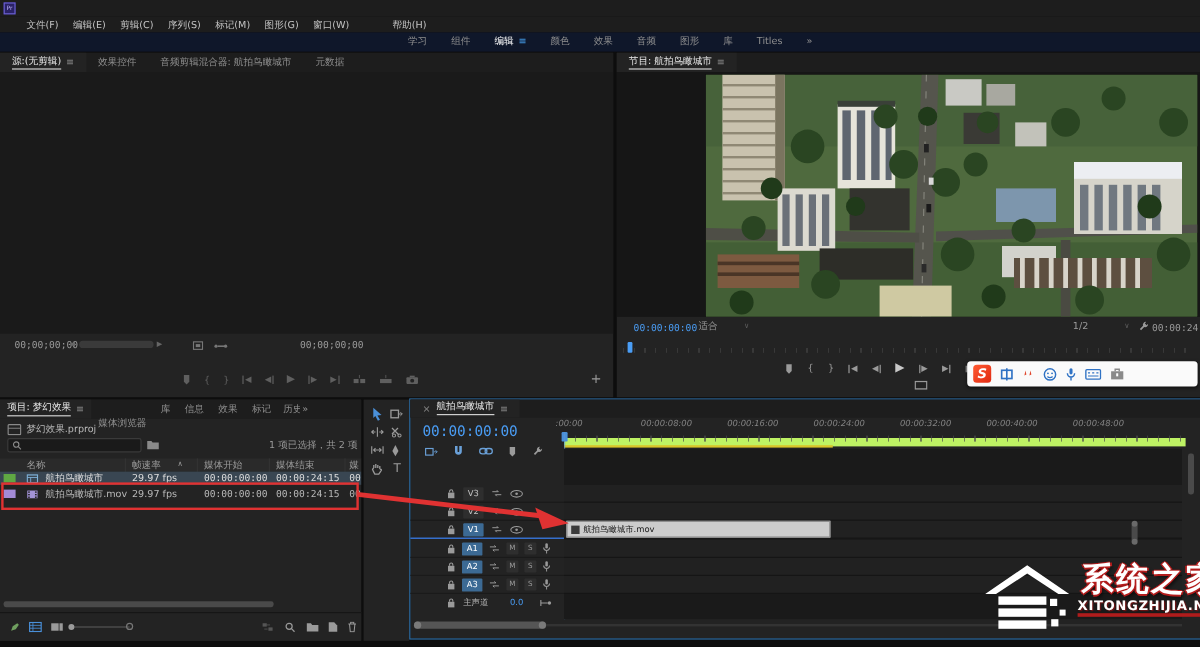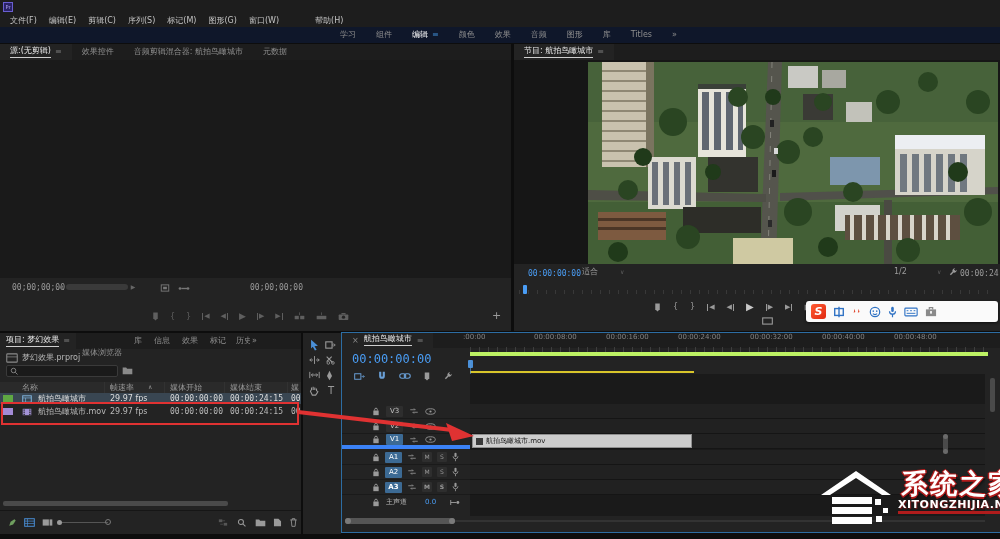--- a/index.html
+++ b/index.html
@@ -45,21 +45,21 @@
 </style>
 </head>
 <body>
 
 <div class="stage">
 
   <div class="abs" style="left:0;top:0;width:1000px;height:14px;background:#1d1d1d;">
     <div class="abs" style="left:3px;top:2px;width:10px;height:10px;background:#2a2267;border:1px solid #6a5fd0;color:#b9aef7;font-size:5px;text-align:center;line-height:9px;">Pr</div>
   </div>
 
-  <div class="abs flexrow" style="left:0;top:14px;width:1000px;height:13px;background:#1d1d1d;gap:0;padding-left:4px;">
+  <div class="abs flexrow" style="left:0;top:14px;width:1000px;height:13px;background:#1d1d1d;gap:0;padding-left:16px;">
     <span class="tab" style="padding:0 6px;color:#c4c4c4;">文件(F)</span>
     <span class="tab" style="padding:0 6px;color:#c4c4c4;">编辑(E)</span>
     <span class="tab" style="padding:0 6px;color:#c4c4c4;">剪辑(C)</span>
     <span class="tab" style="padding:0 6px;color:#c4c4c4;">序列(S)</span>
     <span class="tab" style="padding:0 6px;color:#c4c4c4;">标记(M)</span>
     <span class="tab" style="padding:0 6px;color:#c4c4c4;">图形(G)</span>
     <span class="tab" style="padding:0 6px;color:#c4c4c4;">窗口(W)</span>
     <span class="tab" style="padding:0 6px;color:#c4c4c4;margin-left:24px;">帮助(H)</span>
   </div>
 
@@ -396,20 +396,21 @@
             <path d="M10.5 10.5L15 15" stroke="#8a8a8a" stroke-width="1.8"></path>
           </svg>
       </span>
       <input type="text" style="background: transparent; border: none; color: rgb(204, 204, 204); font-size: 8px; width: 90px; padding: 0px;">
     </div>
     <span class="ic abs" style="left:122px;top:33px;">
       <svg width="11" height="9" viewBox="0 0 16 13">
           <path d="M1 2h5l1.5 2H15v8H1z" fill="#8a8a8a"></path>
         </svg>
     </span>
+    <span class="abs" style="left:0;top:34px;width:298px;text-align:right;color:#999;">1 项已选择，共 2 项</span>
 
     <div class="abs" style="left:0;top:49px;width:301px;height:11px;background:#2a2a2a;color:#9a9a9a;">
       <span class="abs" style="left:22px;top:2px;">名称</span>
       <span class="abs" style="left:110px;top:2px;">帧速率</span>
       <span class="abs" style="left:148px;top:2px;font-size:6px;">∧</span>
       <span class="abs" style="left:170px;top:2px;">媒体开始</span>
       <span class="abs" style="left:230px;top:2px;">媒体结束</span>
       <span class="abs" style="left:291px;top:2px;">媒</span>
       <span class="colsep" style="left:104px;"></span>
         <span class="colsep" style="left:164px;"></span>
@@ -582,21 +583,21 @@
             <path d="M2 1h8v10l-4 4-4-4z" fill="#9a9a9a"></path>
           </svg>
       </span>
       <span class="ic">
         <svg width="10" height="10" viewBox="0 0 16 16">
             <path d="M14 4.5a4 4 0 01-5.2 4.3L4.6 13 3 11.4l4.2-4.2A4 4 0 0111.5 2L9.6 3.9l2.5 2.5z" fill="#9a9a9a"></path>
           </svg>
       </span>
     </div>
 
-    <div class="abs" style="left:128px;top:1px;width:518px;height:22px;border-bottom:4px solid #bef264;">
+    <div class="abs" style="left:128px;top:17px;width:518px;height:22px;border-bottom:7px solid #bef264;font-style:italic;">
       <span class="ruler-lab" style="left:-7px;">:00:00</span>
       <span class="ruler-lab" style="left:64px;">00:00:08:00</span>
       <span class="ruler-lab" style="left:136px;">00:00:16:00</span>
       <span class="ruler-lab" style="left:208px;">00:00:24:00</span>
       <span class="ruler-lab" style="left:280px;">00:00:32:00</span>
       <span class="ruler-lab" style="left:352px;">00:00:40:00</span>
       <span class="ruler-lab" style="left:424px;">00:00:48:00</span>
       <div class="abs ticks" style="left:0;top:13px;width:515px;height:5px;opacity:.7;"></div>
     </div>
     <div class="abs" style="left:128px;top:38px;width:224px;height:2px;background:#d8c52a;"></div>
@@ -651,21 +652,21 @@
             <path d="M2 3h8L8 1M14 7H6l2 2" stroke="#9a9a9a" fill="none" stroke-width="1.3"></path>
           </svg>
         </span>
       <span class="ic">
           <svg width="11" height="7" viewBox="0 0 16 10">
             <ellipse cx="8" cy="5" rx="7" ry="4" fill="none" stroke="#9a9a9a" stroke-width="1.3"></ellipse>
             <circle cx="8" cy="5" r="1.6" fill="#9a9a9a"></circle>
           </svg>
         </span>
     </div>
-    <div class="abs" style="left:0;top:101px;width:128px;height:15px;border-bottom:4px solid #3b82f6;display:flex;align-items:center;gap:6px;padding-left:30px;">
+    <div class="abs" style="left:0;top:101px;width:128px;height:15px;border-bottom:1px solid #3b82f6;display:flex;align-items:center;gap:6px;padding-left:30px;">
       <span class="ic">
           <svg width="8" height="9" viewBox="0 0 12 13">
             <rect x="2" y="5" width="8" height="7" fill="#9a9a9a"></rect>
             <path d="M4 5V3.5a2 2 0 014 0V5" fill="none" stroke="#9a9a9a" stroke-width="1.4"></path>
           </svg>
         </span>
       <span class="tbtn on">V1</span>
       <span class="ic">
           <svg width="10" height="8" viewBox="0 0 16 10">
             <path d="M2 3h8L8 1M14 7H6l2 2" stroke="#9a9a9a" fill="none" stroke-width="1.3"></path>
@@ -715,21 +716,21 @@
         </span>
       <span class="msbtn">M</span>
       <span class="msbtn">S</span>
       <span class="ic">
           <svg width="7" height="10" viewBox="0 0 10 14">
             <rect x="3.5" y="1" width="3" height="6" rx="1.5" fill="#9a9a9a"></rect>
             <path d="M1.5 6a3.5 3.5 0 007 0M5 10v3" stroke="#9a9a9a" fill="none" stroke-width="1.2"></path>
           </svg>
         </span>
     </div>
-    <div class="abs" style="left:0;top:147px;width:128px;height:15px;border-bottom:1px solid #1a1a1a;display:flex;align-items:center;gap:5px;padding-left:30px;font-weight:bold;">
+    <div class="abs" style="left:0;top:147px;width:128px;height:15px;border-bottom:1px solid #1a1a1a;display:flex;align-items:center;gap:5px;padding-left:30px;">
       <span class="ic">
           <svg width="8" height="9" viewBox="0 0 12 13">
             <rect x="2" y="5" width="8" height="7" fill="#9a9a9a"></rect>
             <path d="M4 5V3.5a2 2 0 014 0V5" fill="none" stroke="#9a9a9a" stroke-width="1.4"></path>
           </svg>
         </span>
       <span class="tbtn on">A3</span>
       <span class="ic">
           <svg width="10" height="8" viewBox="0 0 16 10">
             <path d="M2 3h8L8 1M14 7H6l2 2" stroke="#9a9a9a" fill="none" stroke-width="1.3"></path>

